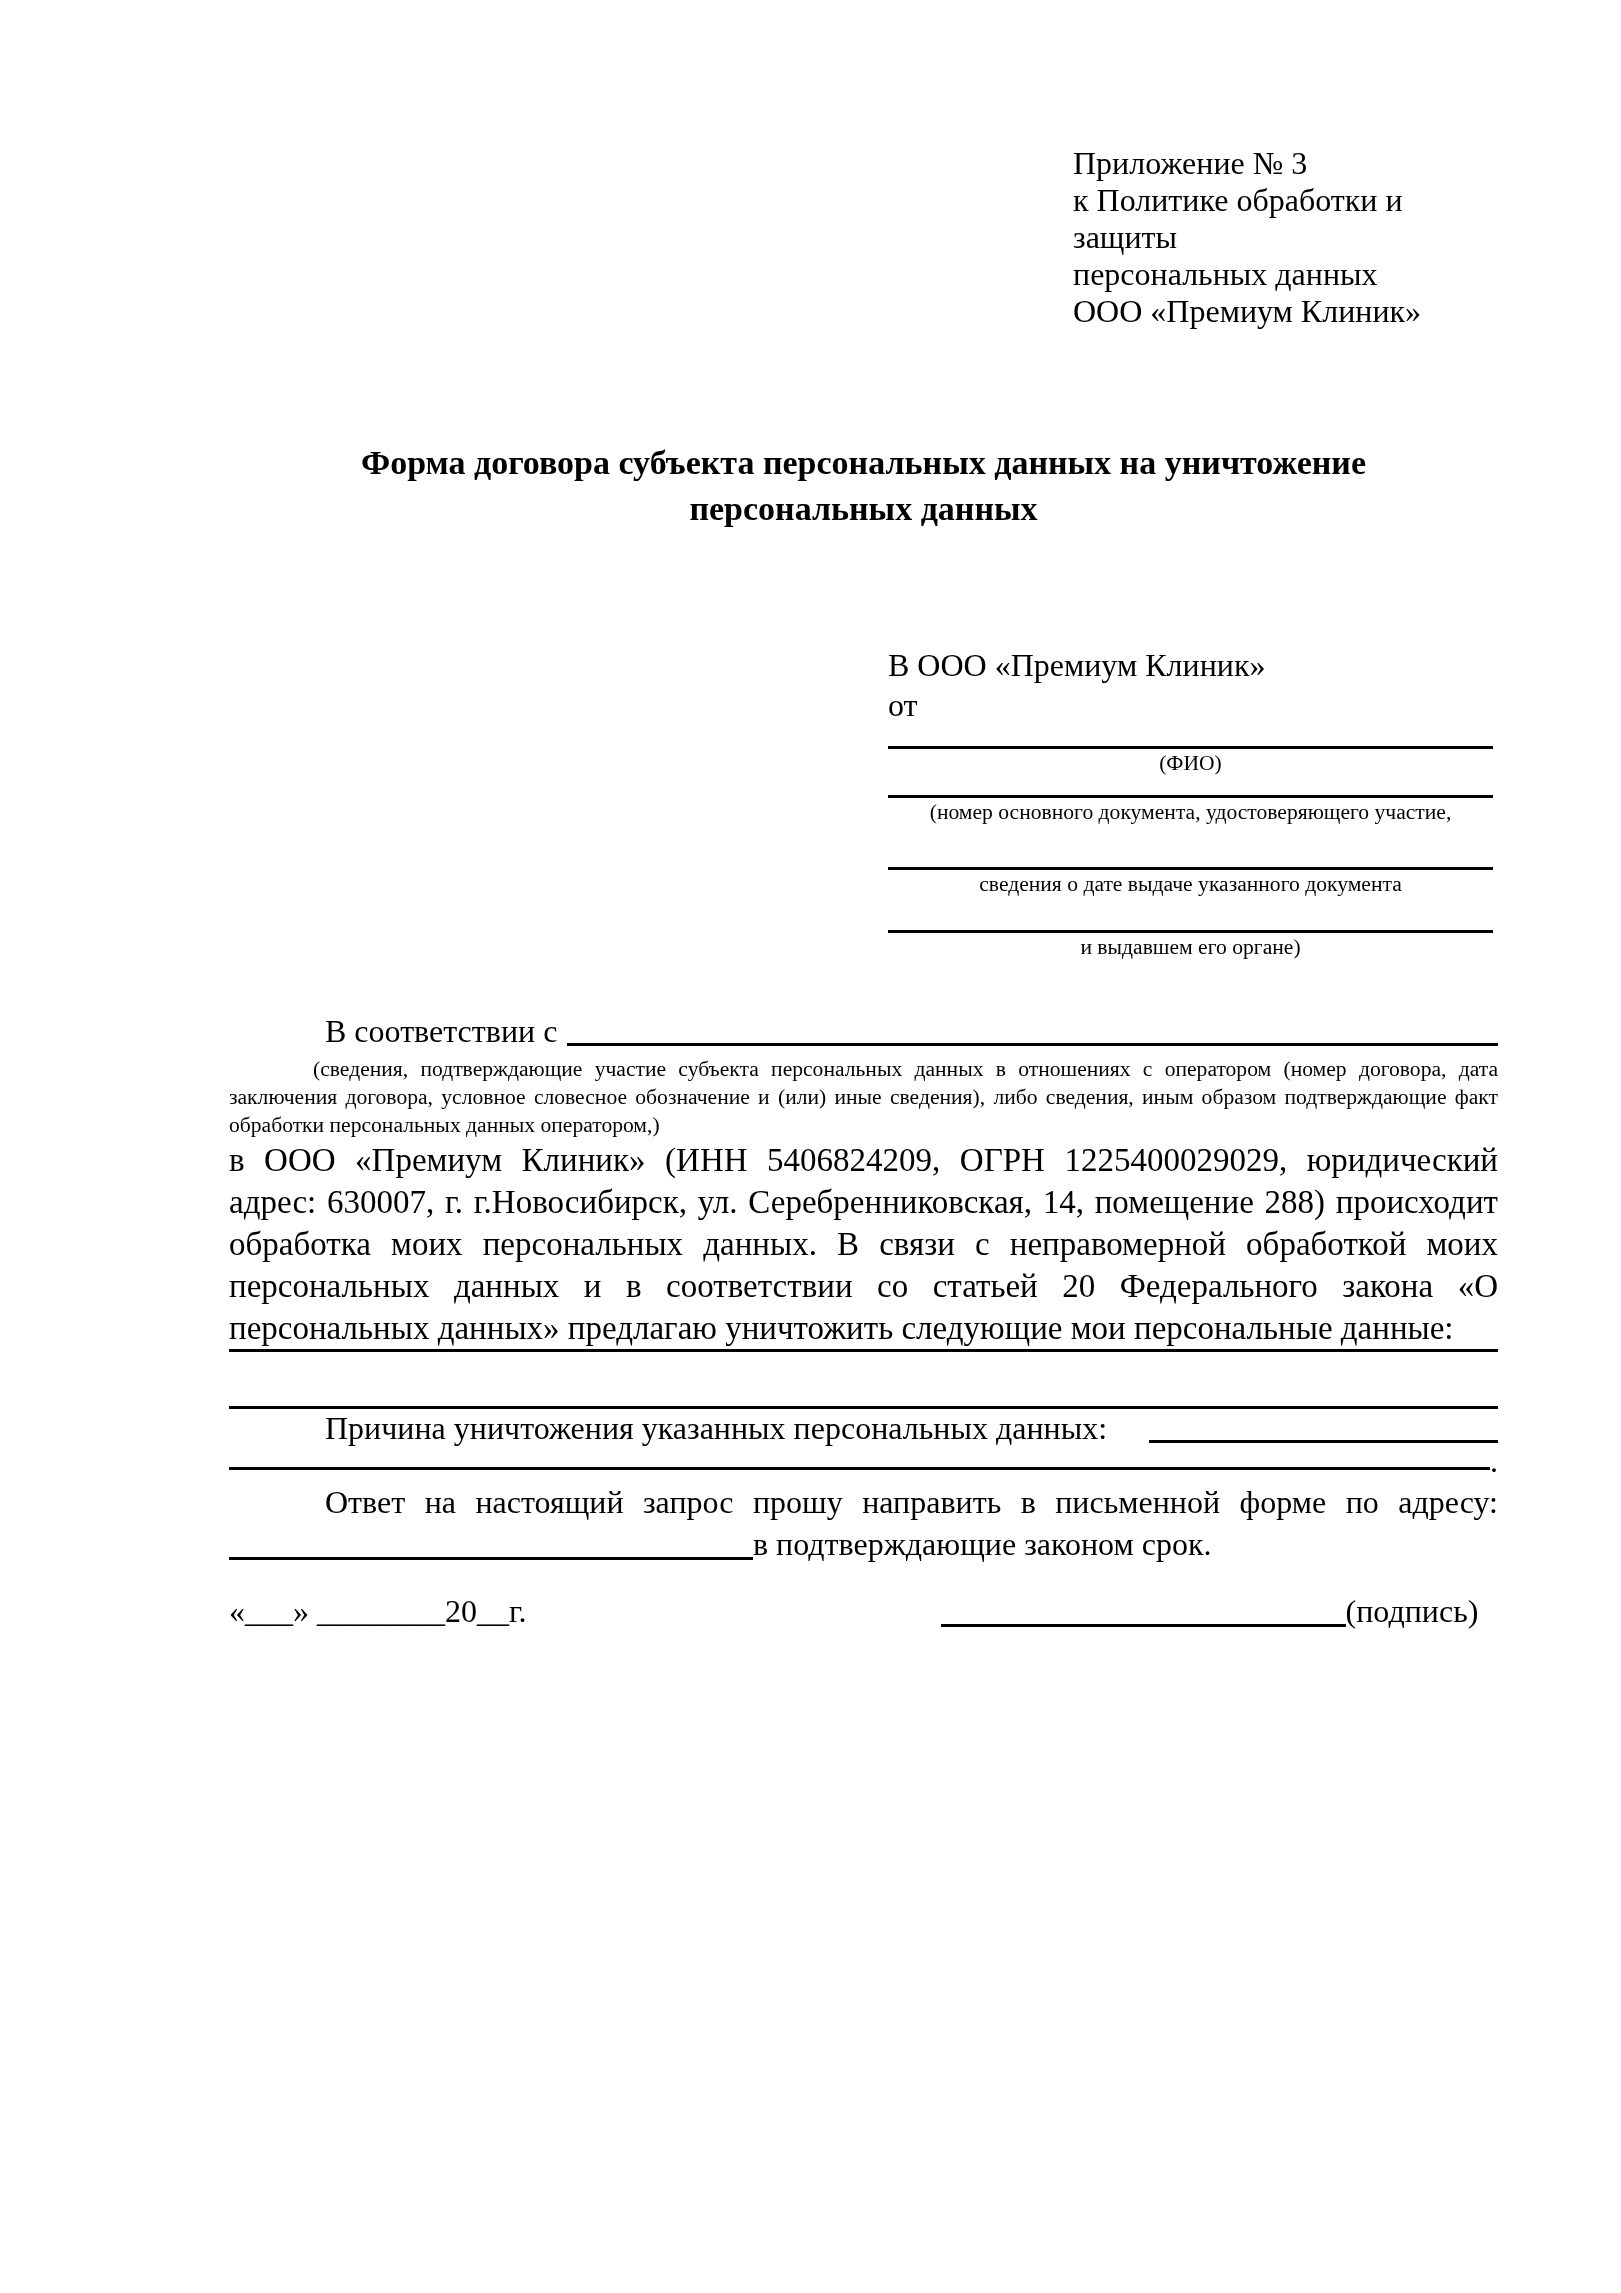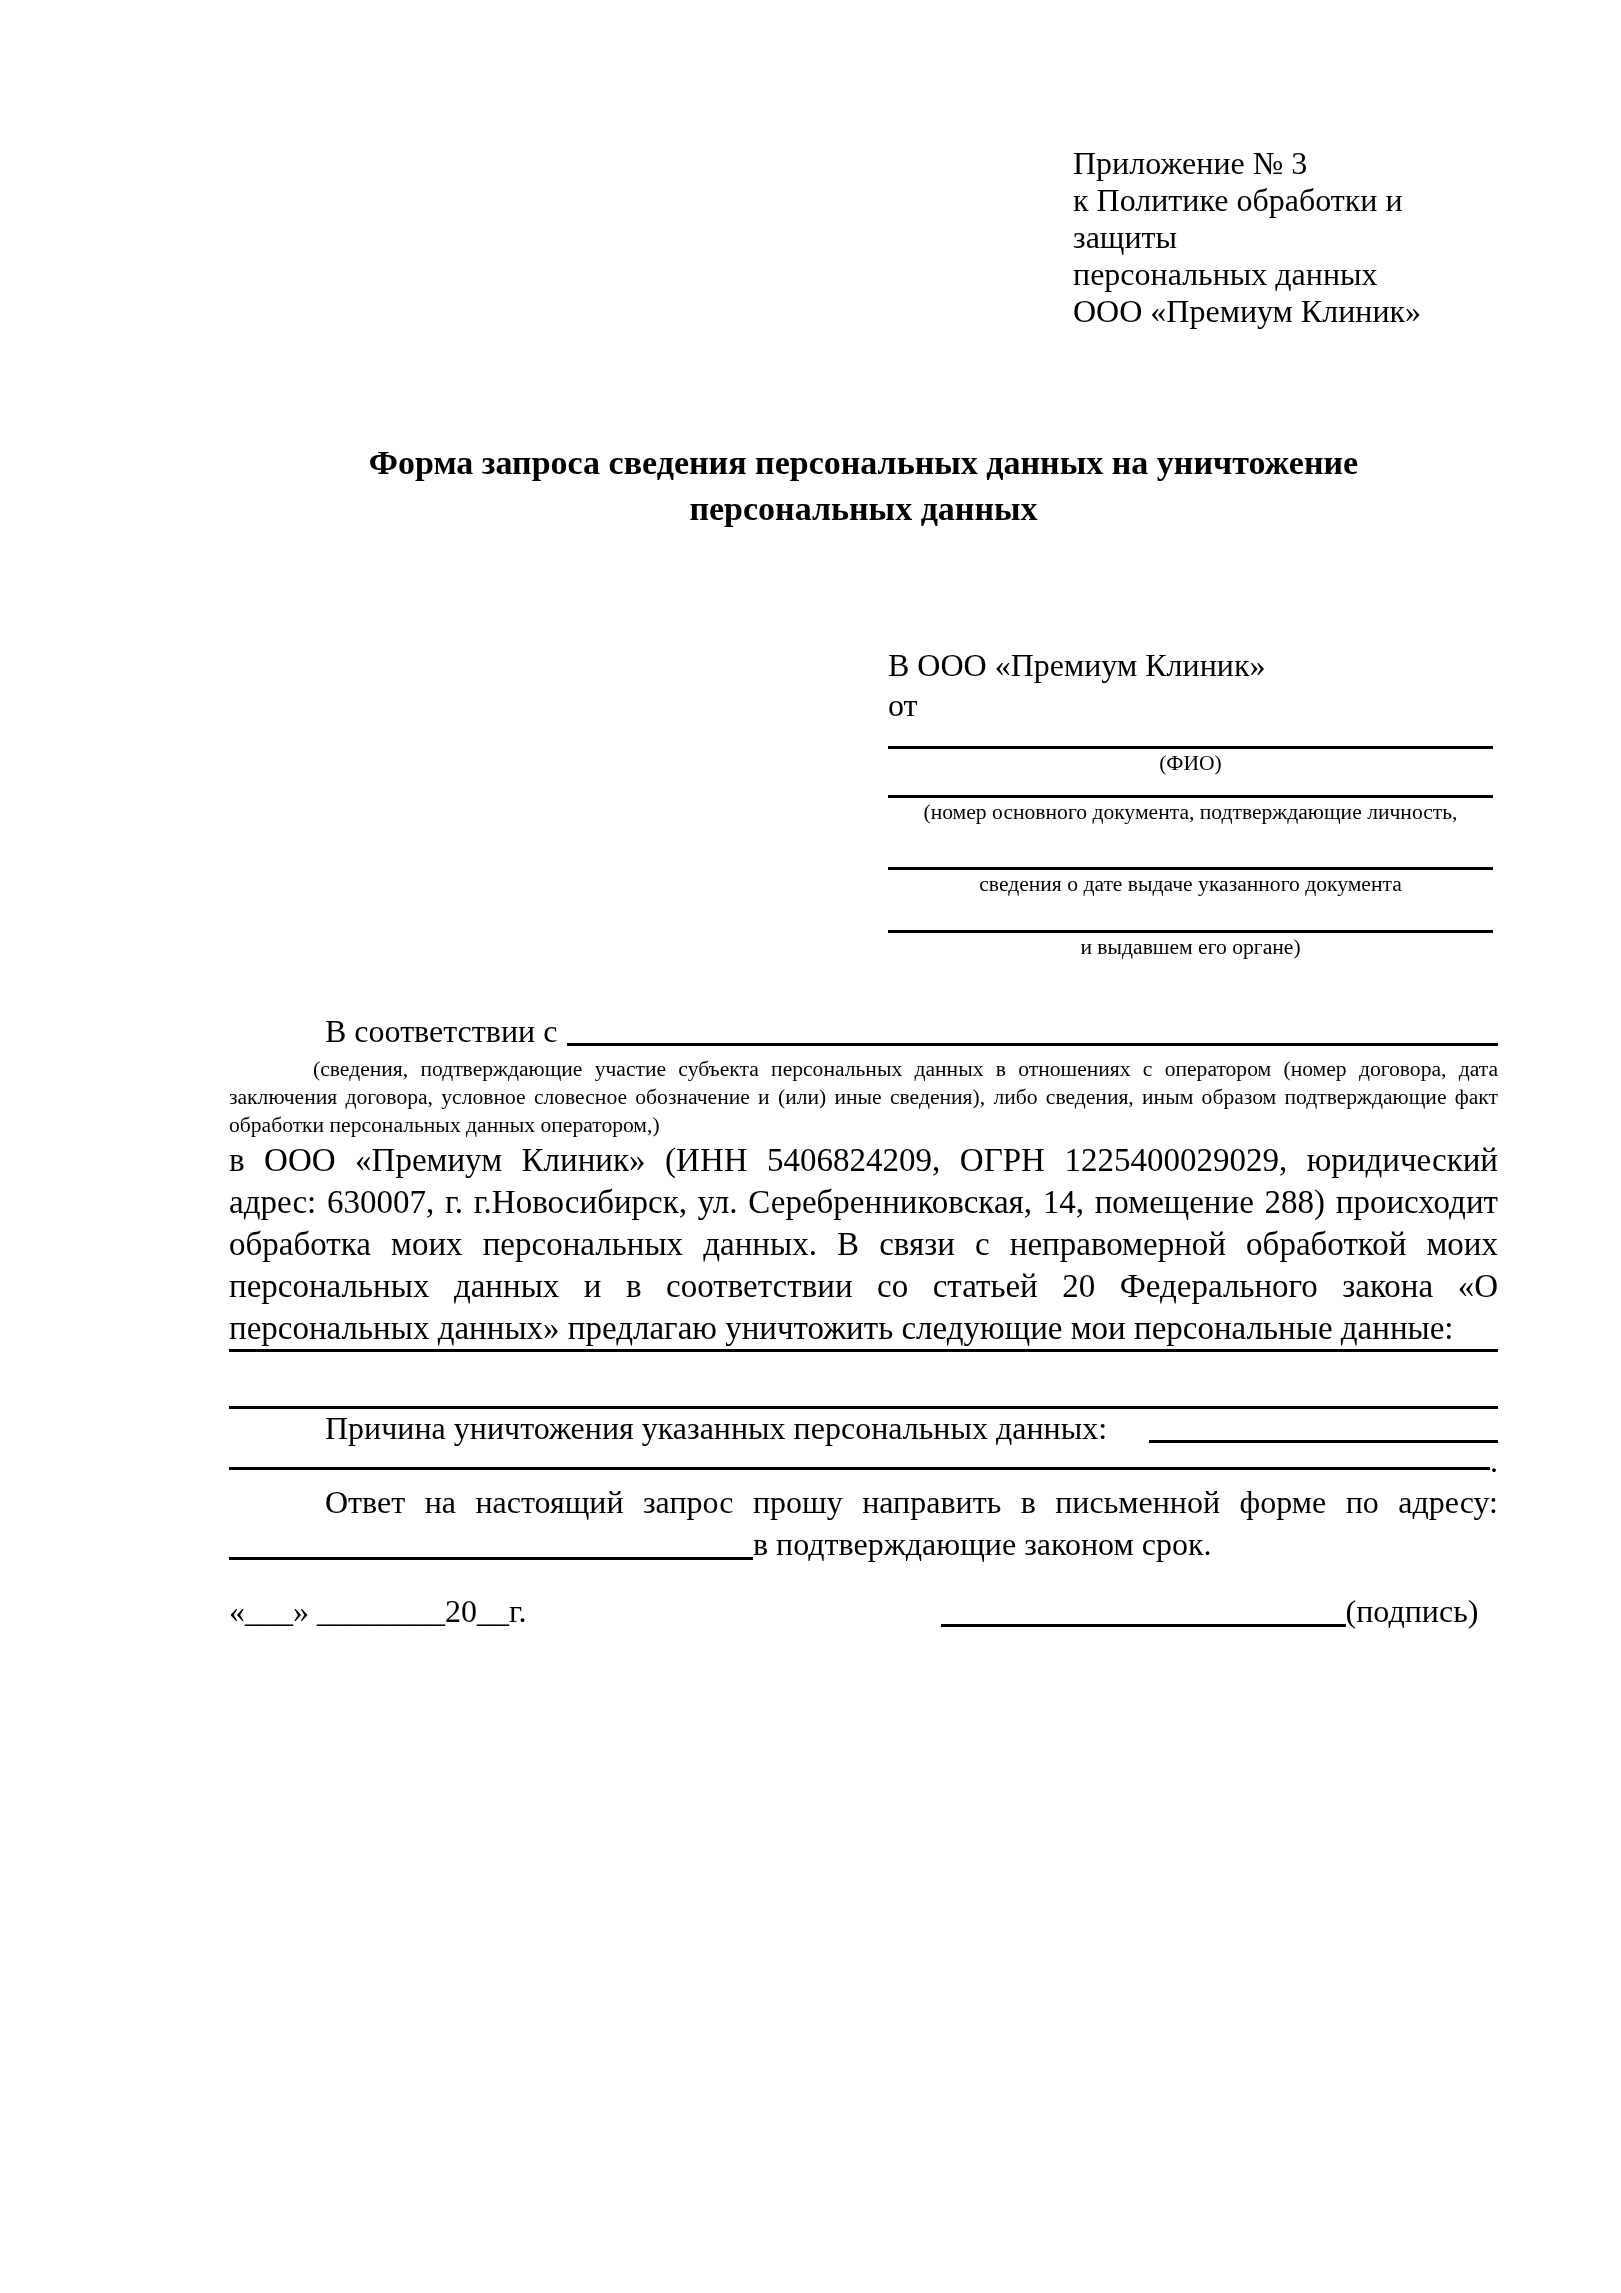--- a/index.html
+++ b/index.html
@@ -157,31 +157,31 @@
 <div class="page">
 
   <div class="appendix">
     <div>Приложение № 3</div>
     <div>к Политике обработки и защиты</div>
     <div>персональных данных</div>
     <div>ООО «Премиум Клиник»</div>
   </div>
 
   <div class="title">
-    <div>Форма запроса сведения персональных данных на уничтожение</div>
+    <div>Форма договора субъекта персональных данных на уничтожение</div>
     <div>персональных данных</div>
   </div>
 
   <div class="addressee">
     <div class="addr-line">В ООО «Премиум Клиник»</div>
     <div class="addr-line">от</div>
     <div class="w-line"></div>
     <div class="w-caption">(ФИО)</div>
     <div class="w-line gap1"></div>
-    <div class="w-caption">(номер основного документа, подтверждающие личность,</div>
+    <div class="w-caption">(номер основного документа, удостоверяющего участие,</div>
     <div class="w-line gap2"></div>
     <div class="w-caption">сведения о дате выдаче указанного документа</div>
     <div class="w-line gap3"></div>
     <div class="w-caption">и выдавшем его органе)</div>
   </div>
 
   <div class="accord-row">
     <span>В соответствии с</span>
     <span class="fill-grow"></span>
   </div>

